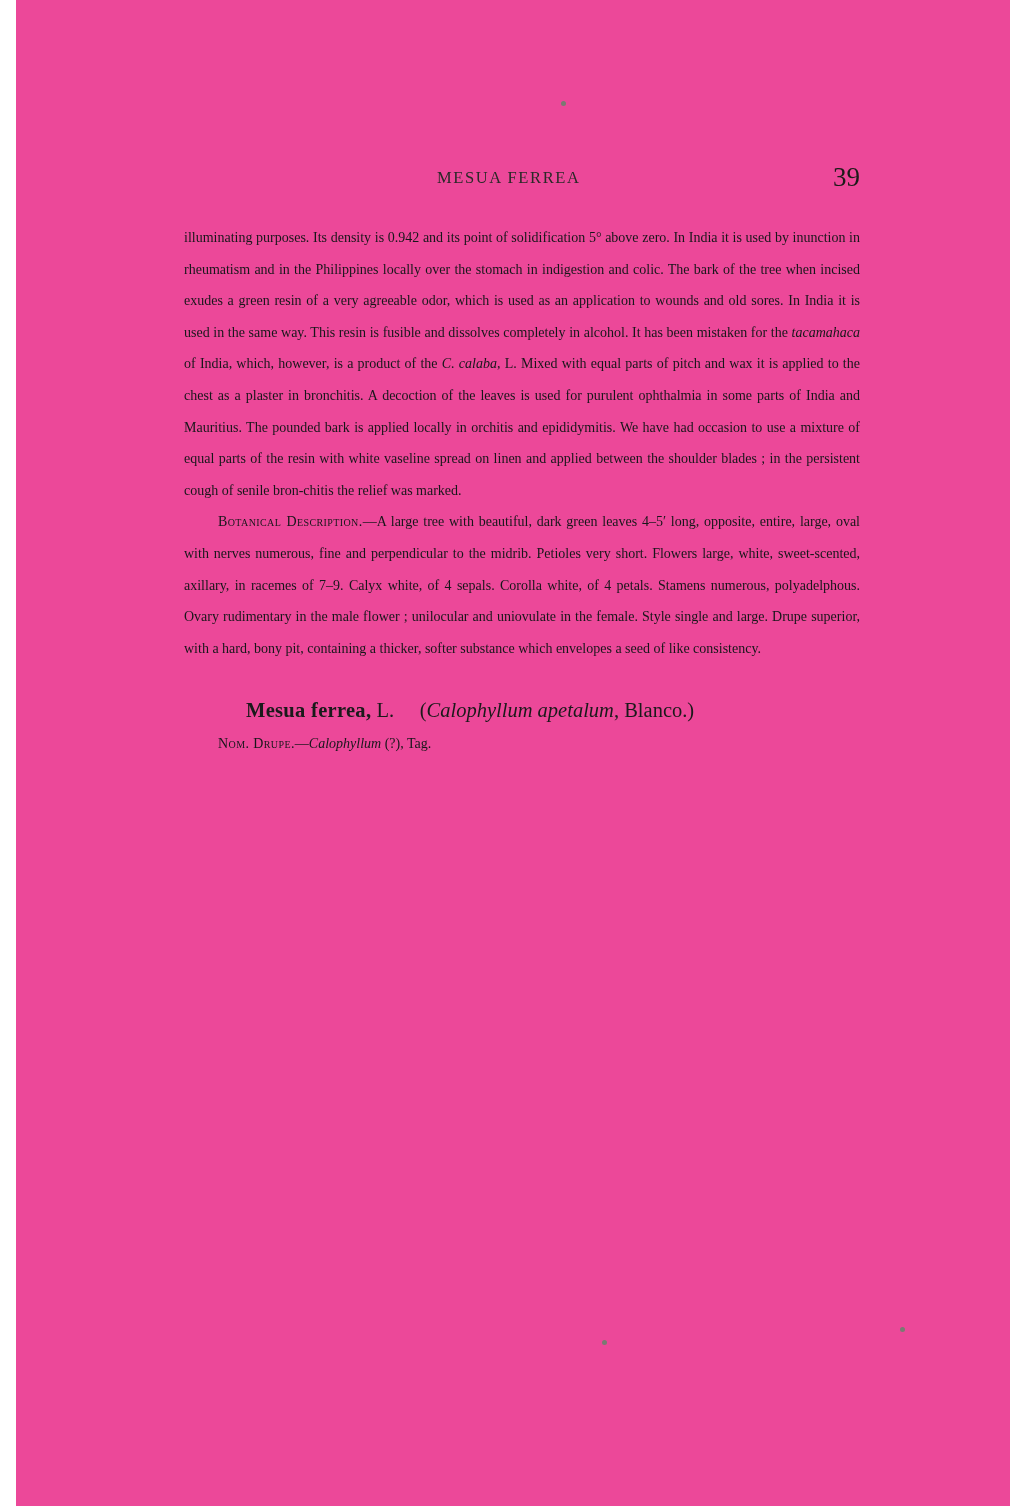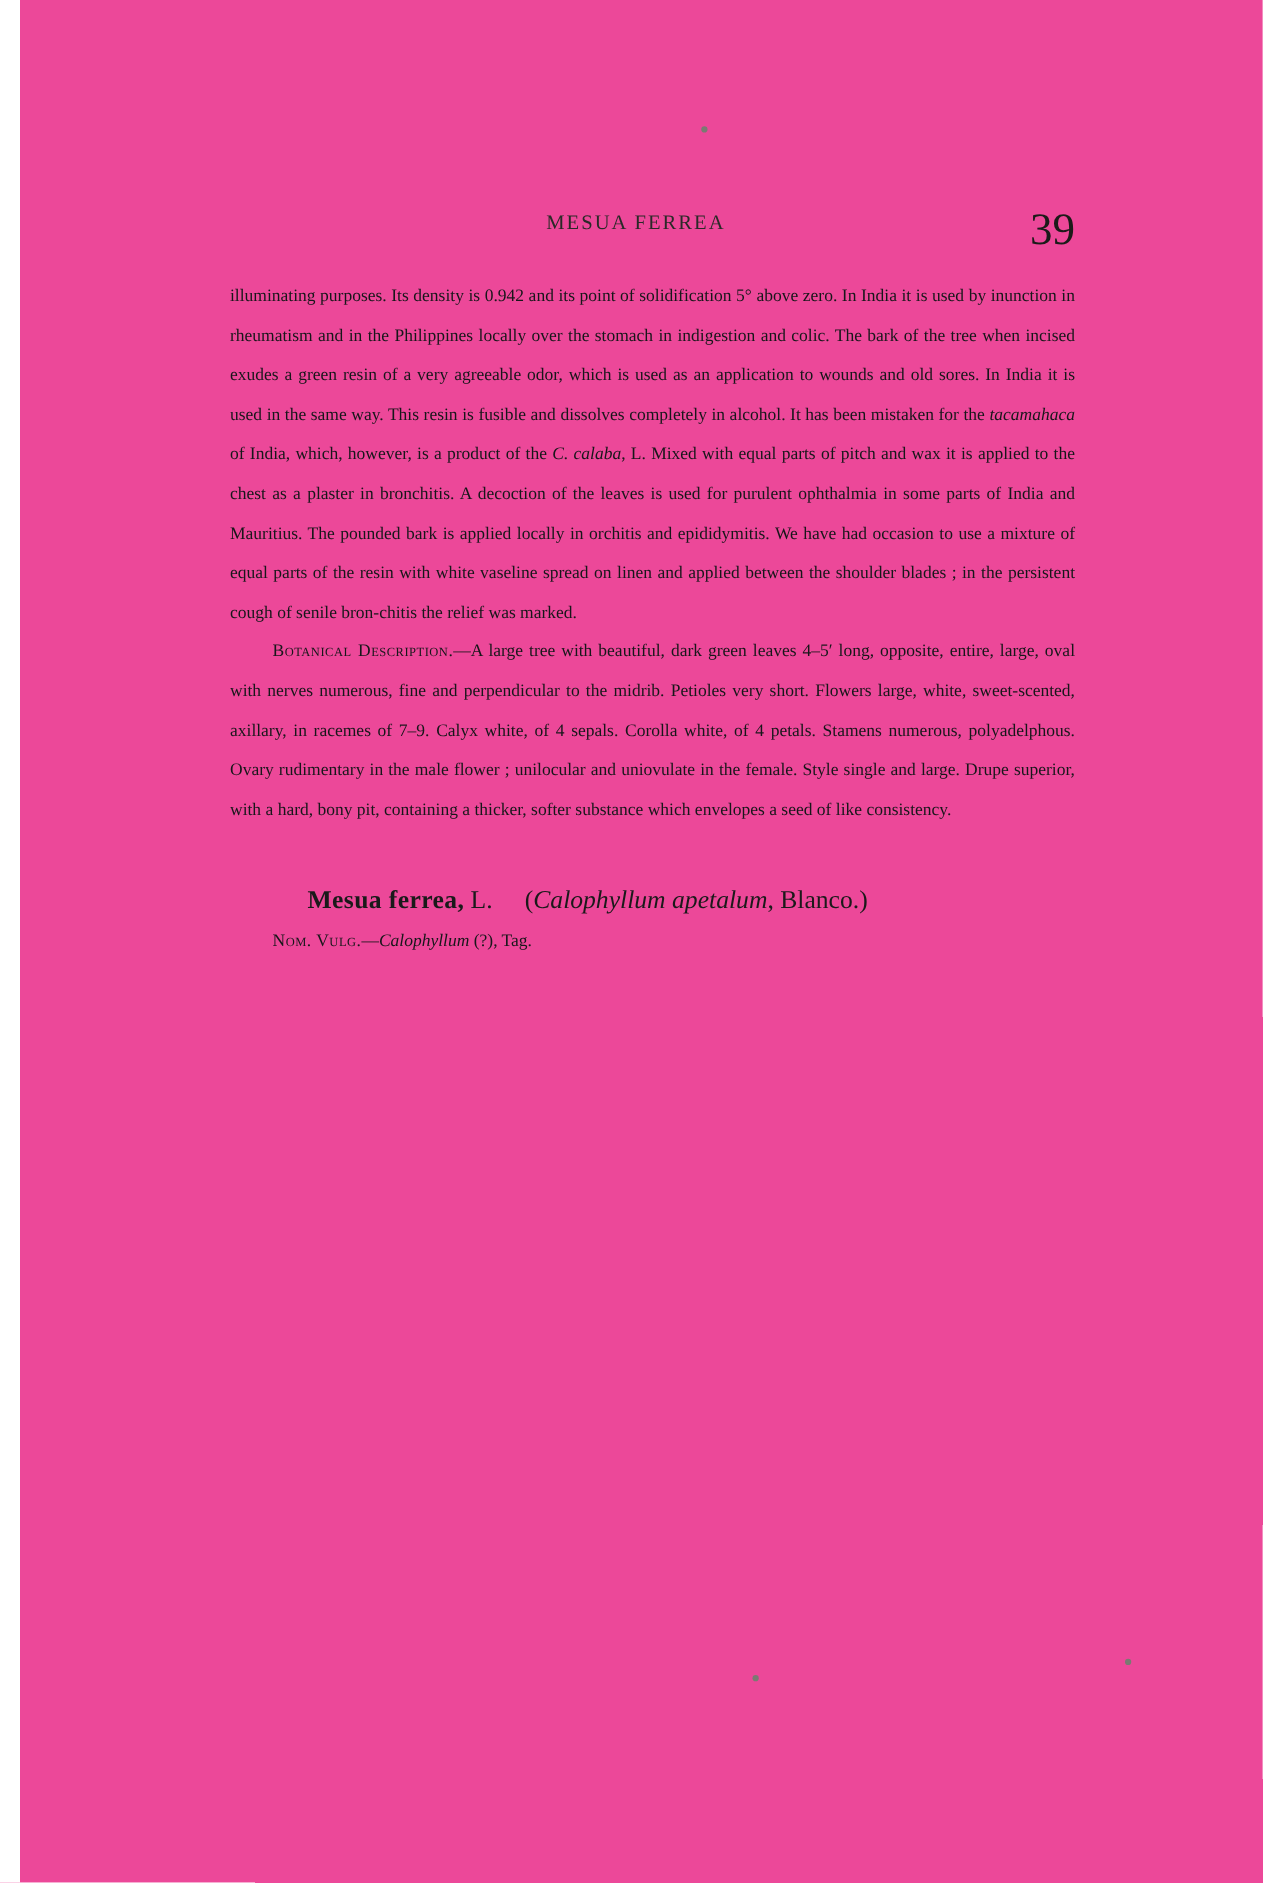--- a/index.html
+++ b/index.html
@@ -50,21 +50,21 @@
     font-size: 16.5px;
     letter-spacing: 1.6px;
     font-variant: small-caps;
     text-transform: uppercase;
     color: #2a2a28;
   }
   .folio {
     position: absolute;
     right: 0;
     top: 0;
-    font-size: 36px;
+    font-size: 27px;
     color: #1b1b19;
   }
 
   p {
     margin: 0;
     font-size: 14px;
     line-height: 31.6px;
     text-align: justify;
     text-justify: inter-word;
     color: #17171a;
@@ -74,21 +74,21 @@
   }
   .smallcaps {
     font-variant: small-caps;
     letter-spacing: 0.4px;
   }
   .ital {
     font-style: italic;
   }
 
   .species-heading {
-    margin-top: 45px;
+    margin-top: 35px;
     margin-bottom: 6px;
     font-size: 20.5px;
     text-align: left;
     padding-left: 62px;
   }
   .species-heading .sp-name {
     font-weight: bold;
     letter-spacing: 0.3px;
   }
   .species-heading .sp-auth {
@@ -119,17 +119,17 @@
     <p class="indent"><span class="smallcaps">Botanical Description.</span><span>—A large tree with beautiful, dark green leaves 4–5′ long, opposite, entire, large, oval with nerves numerous, fine and perpendicular to the midrib.    Petioles very short.    Flowers large, white, sweet-scented, axillary, in racemes of 7–9.    Calyx white, of 4 sepals.    Corolla white,  of 4 petals. Stamens numerous, polyadelphous.    Ovary rudimentary in the male flower ; unilocular and uniovulate in the female.    Style single and large.    Drupe superior, with a hard, bony pit, containing a thicker, softer substance which envelopes a seed of like consistency.</span></p>
 
 
     <div class="species-heading">
       <span class="sp-name">Mesua ferrea,</span>
       <span class="sp-auth">L.</span>
       &nbsp;&nbsp;&nbsp;
       <span>(</span><span class="sp-syn">Calophyllum apetalum</span><span>, Blanco.)</span>
     </div>
 
-    <p class="indent"><span class="smallcaps">Nom. Vulg.</span><span>—</span><span class="ital">Calophyllum</span><span> (?), Tag.</span></p>
+    <p class="indent"><span class="smallcaps">Nom. Drupe.</span><span>—</span><span class="ital">Calophyllum</span><span> (?), Tag.</span></p>
 
 
   </div>
 </div>
 
 </body></html>

